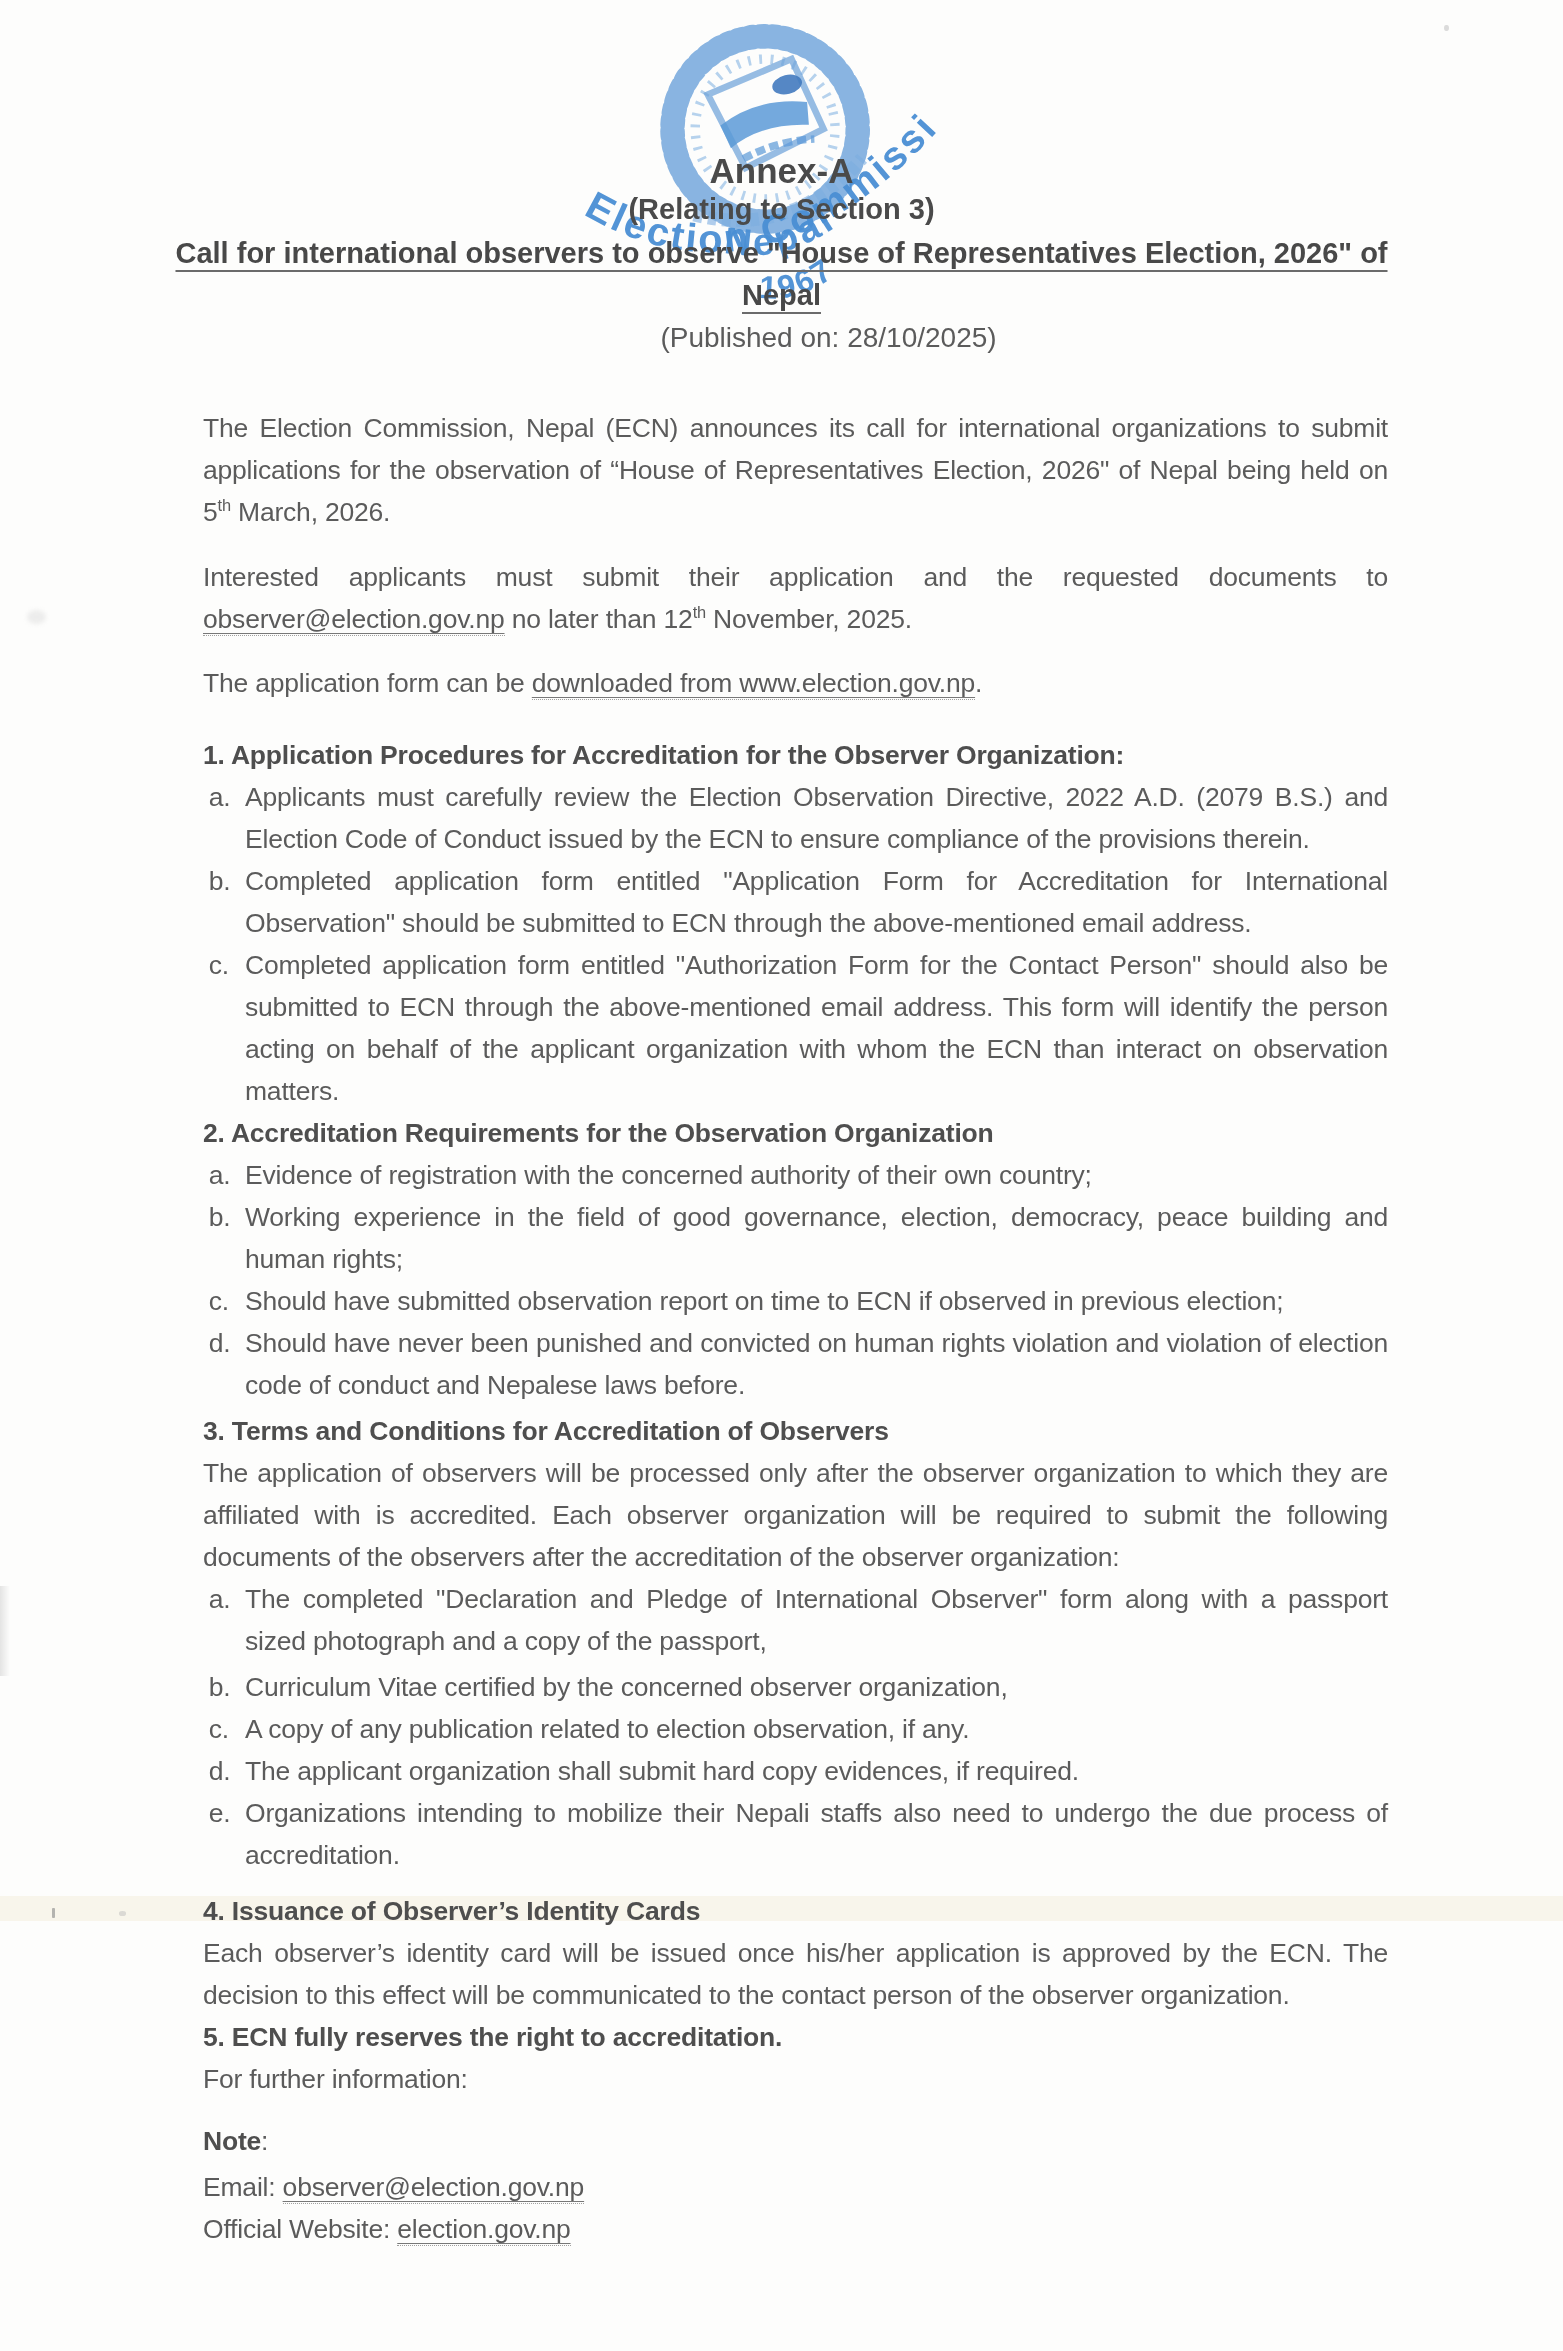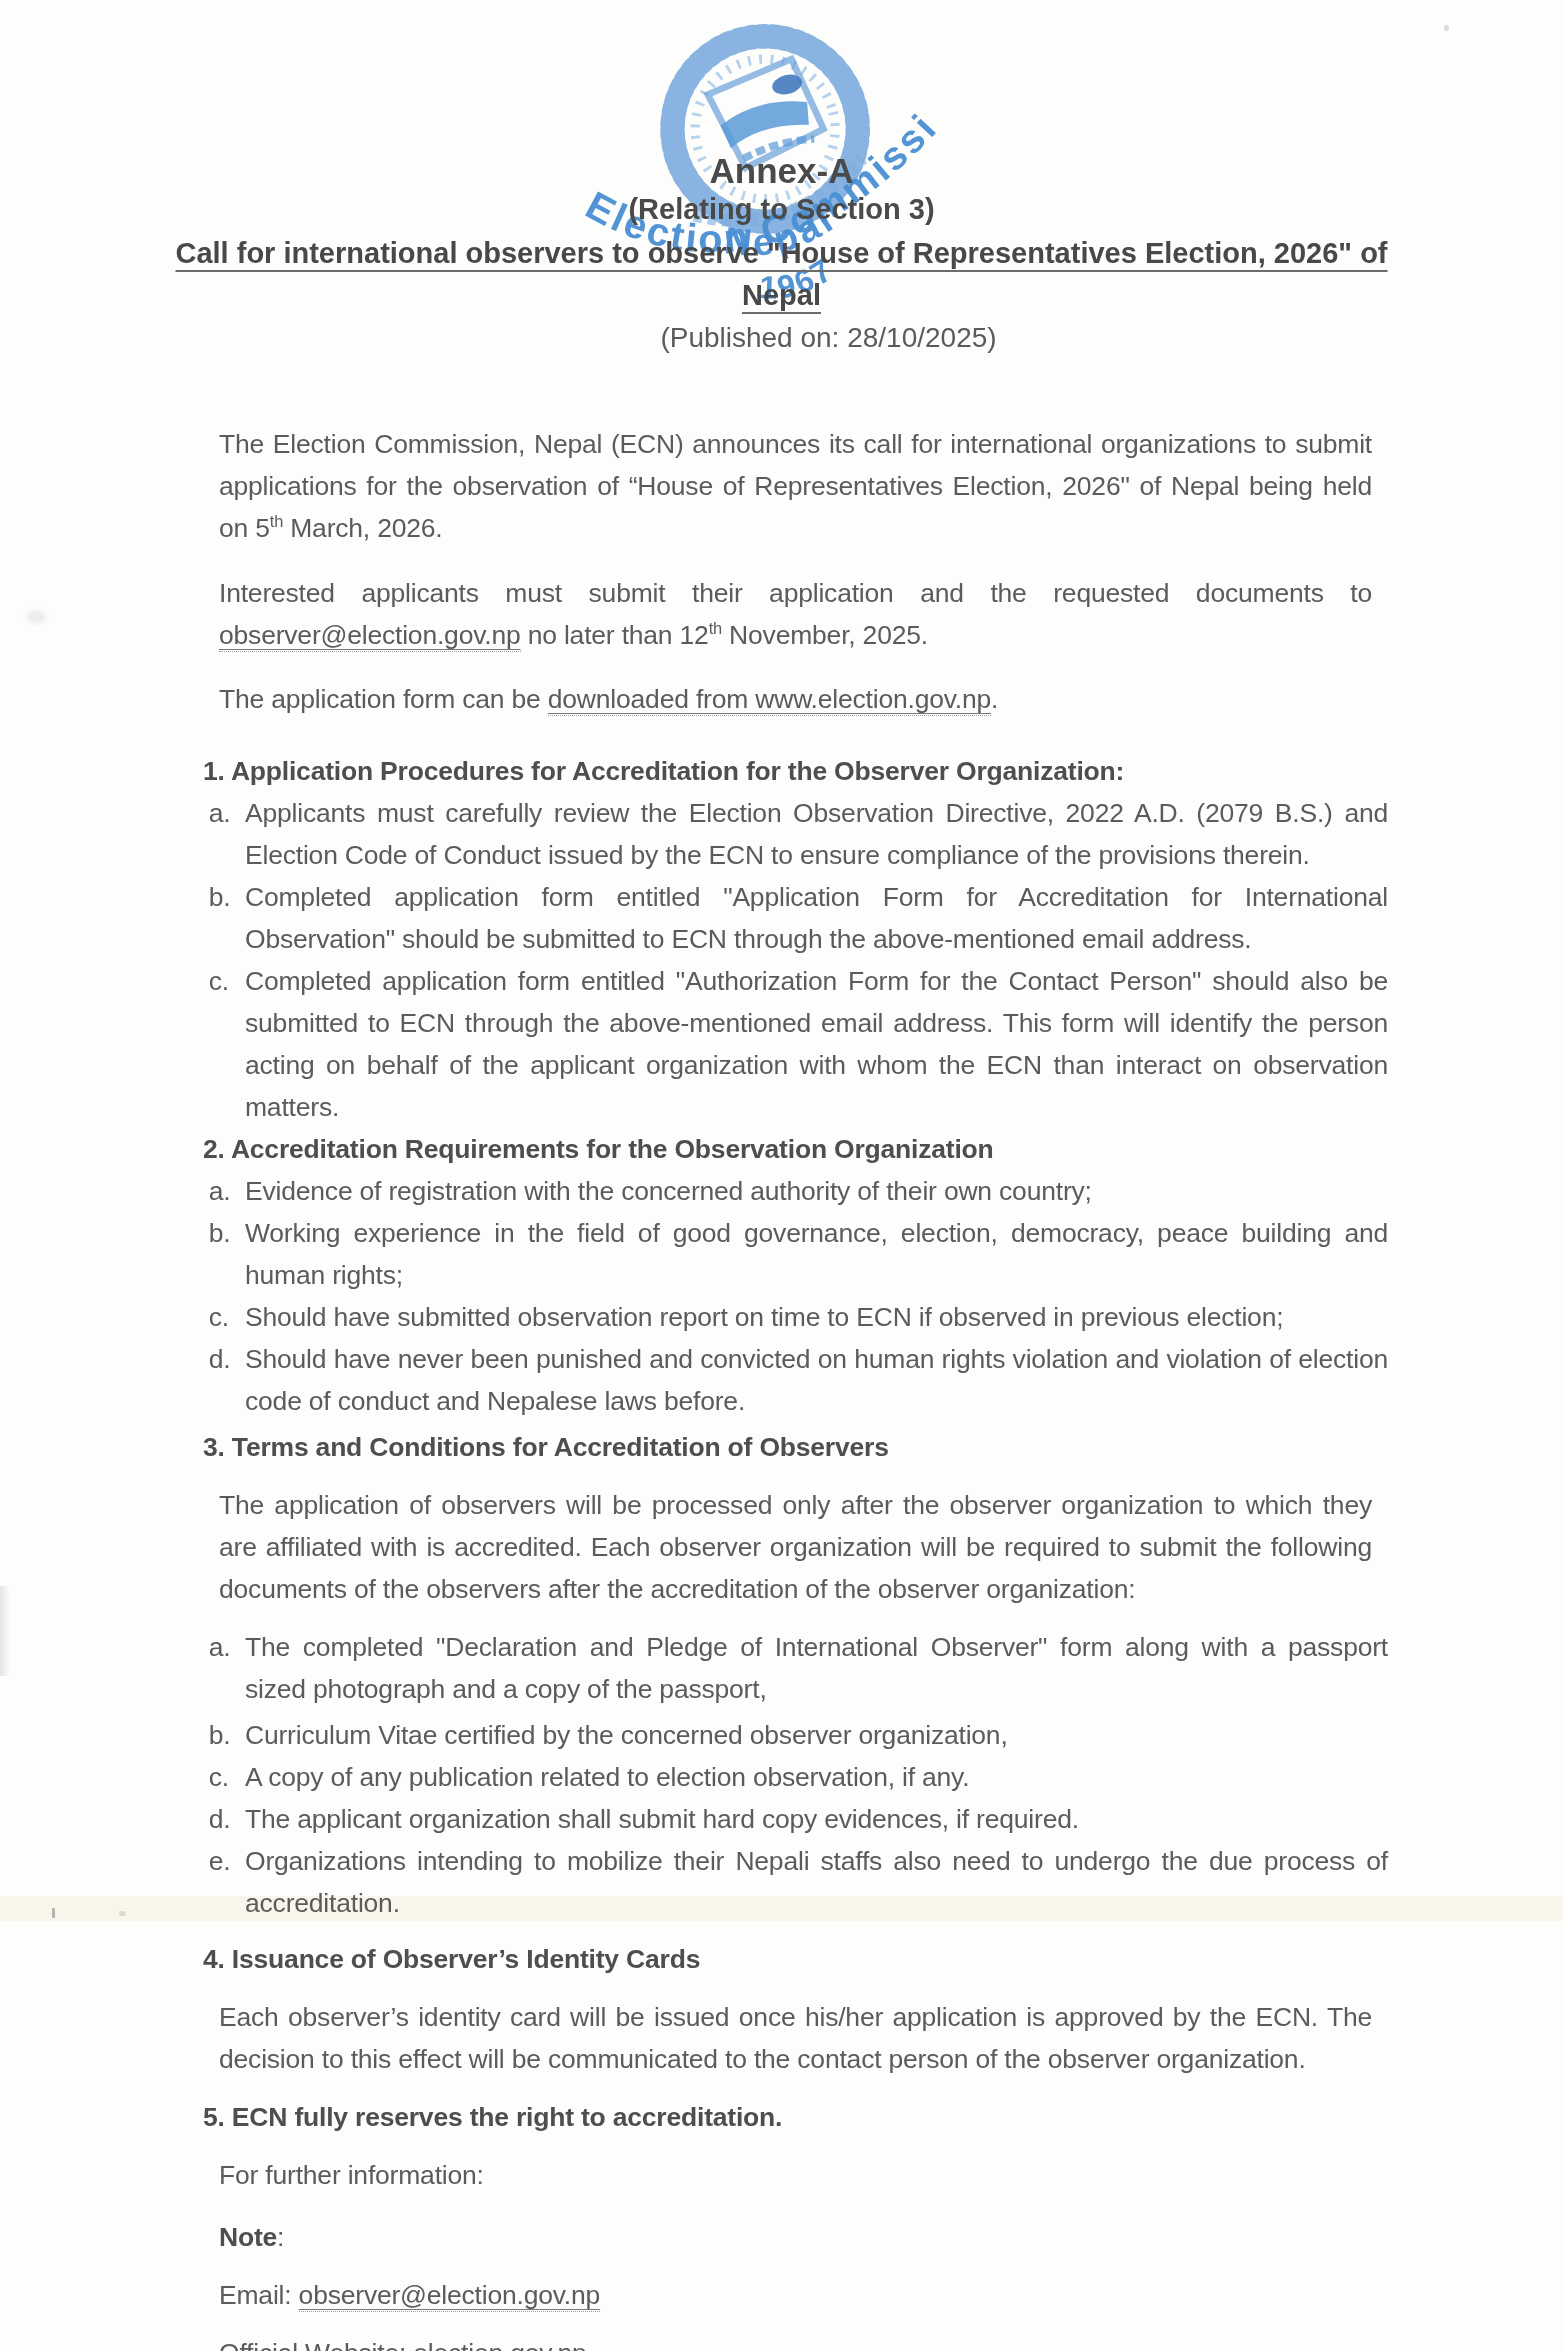--- a/index.html
+++ b/index.html
@@ -27,21 +27,21 @@
   .annex     { top:151px; font-size:35px; font-weight:bold; color:#4a4a4a; }
   .relating  { top:193px; font-size:29px; font-weight:bold; color:#4a4a4a; }
   .titleline { font-size:29px; font-weight:bold; color:#484848; }
   .t1 { top:237px; } .t2 { top:279px; }
   .titleline .tl { text-decoration:underline; text-underline-offset:6.6px;
                    text-decoration-thickness:1.9px; text-decoration-color:#6b6b6b; }
   .published { top:322px; font-size:28px; color:#5b5b5b;margin-left:47px; }
   
   .content { position:absolute; left:203px; top:407px; width:1185px; z-index:2;
              font-size:26.5px; line-height:42px; letter-spacing:-0.2px; }
-  .para  { margin:16px; text-align:justify; }
+  .para  { margin:0; text-align:justify; }
   .sec-h { margin:0; font-weight:bold; color:#4e4e4e; text-align:left; }
   .item  { position:relative; padding-left:42px; text-align:justify; }
   .item .mk { position:absolute; left:5.7px; top:0; }
   .mt24 { margin-top:23px; } .mt23 { margin-top:22px; } .mt26 { margin-top:30px; }
   .mt4  { margin-top:3.8px; }  .mt5  { margin-top:4.7px; }  .mt15 { margin-top:14px; }
   .mt21 { margin-top:20px; }
   sup { font-size:0.62em; line-height:0; }
   .b { font-weight:bold; color:#4e4e4e; }
   .u { text-decoration:underline; text-underline-offset:4.7px;
        text-decoration-thickness:1.4px; text-decoration-color:#777; }

